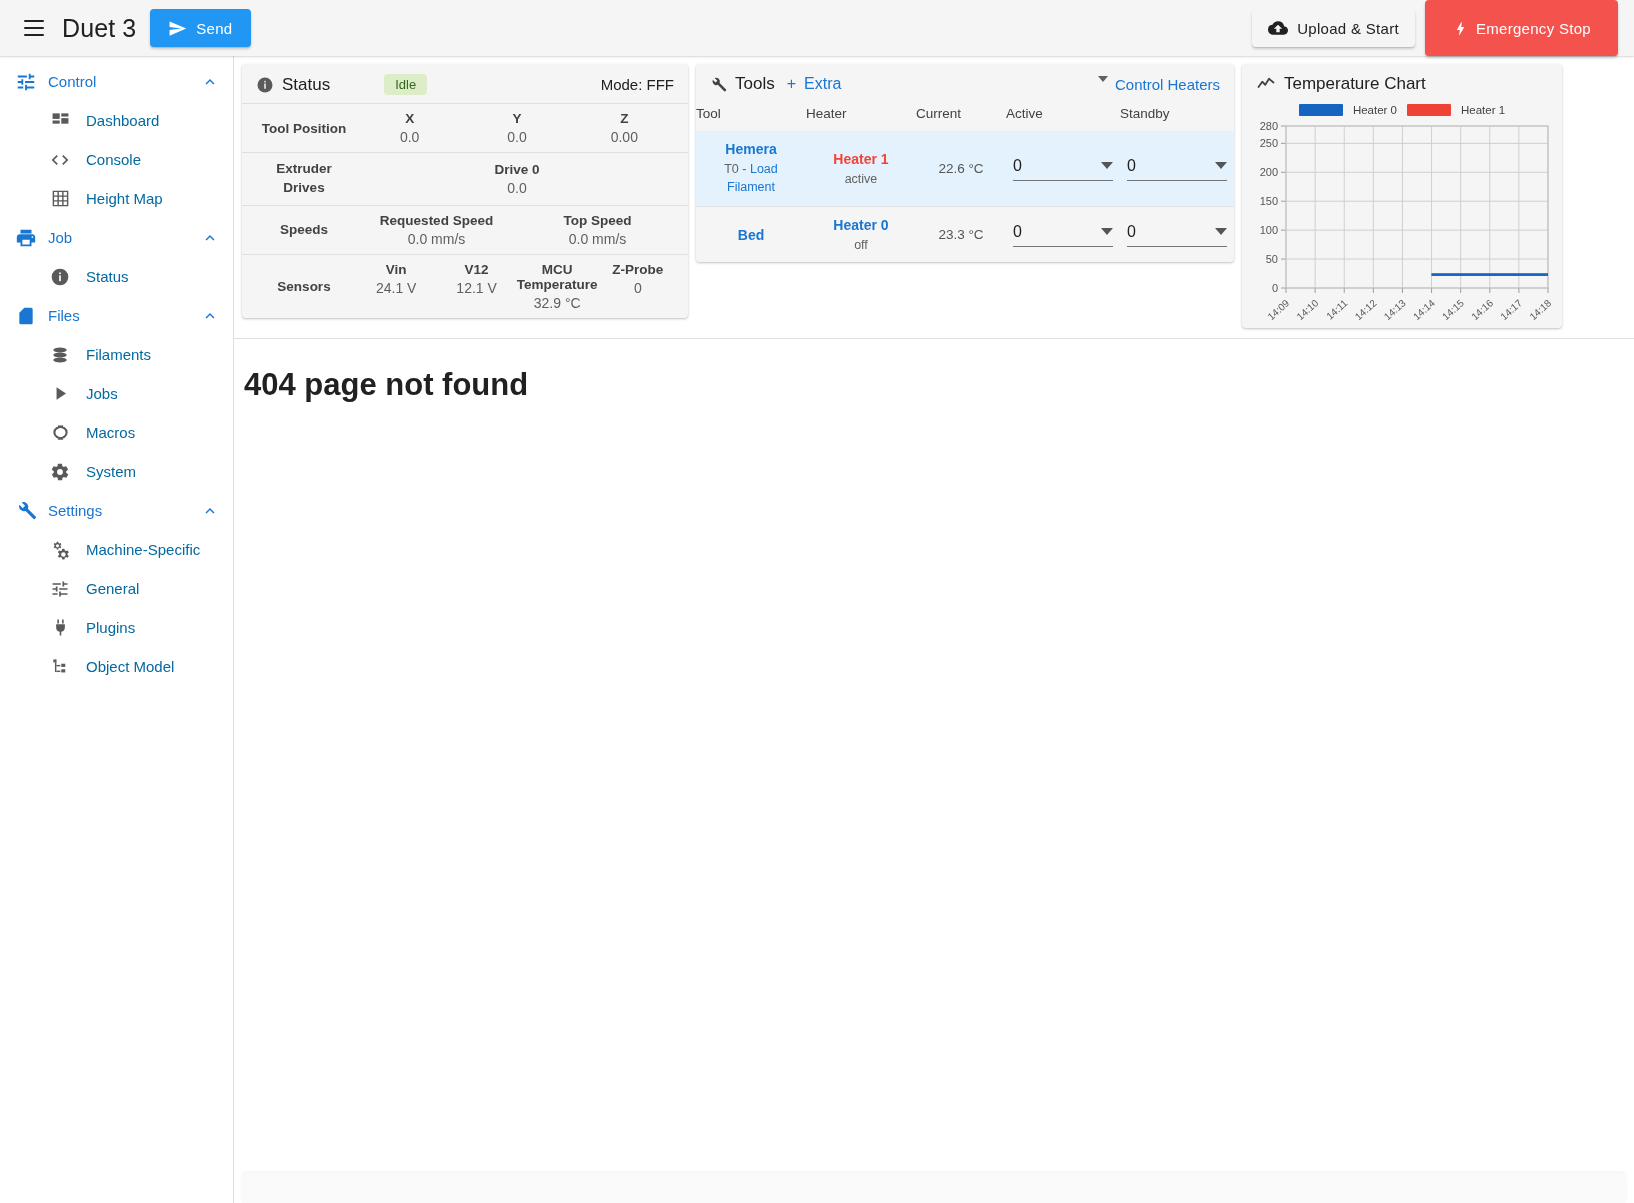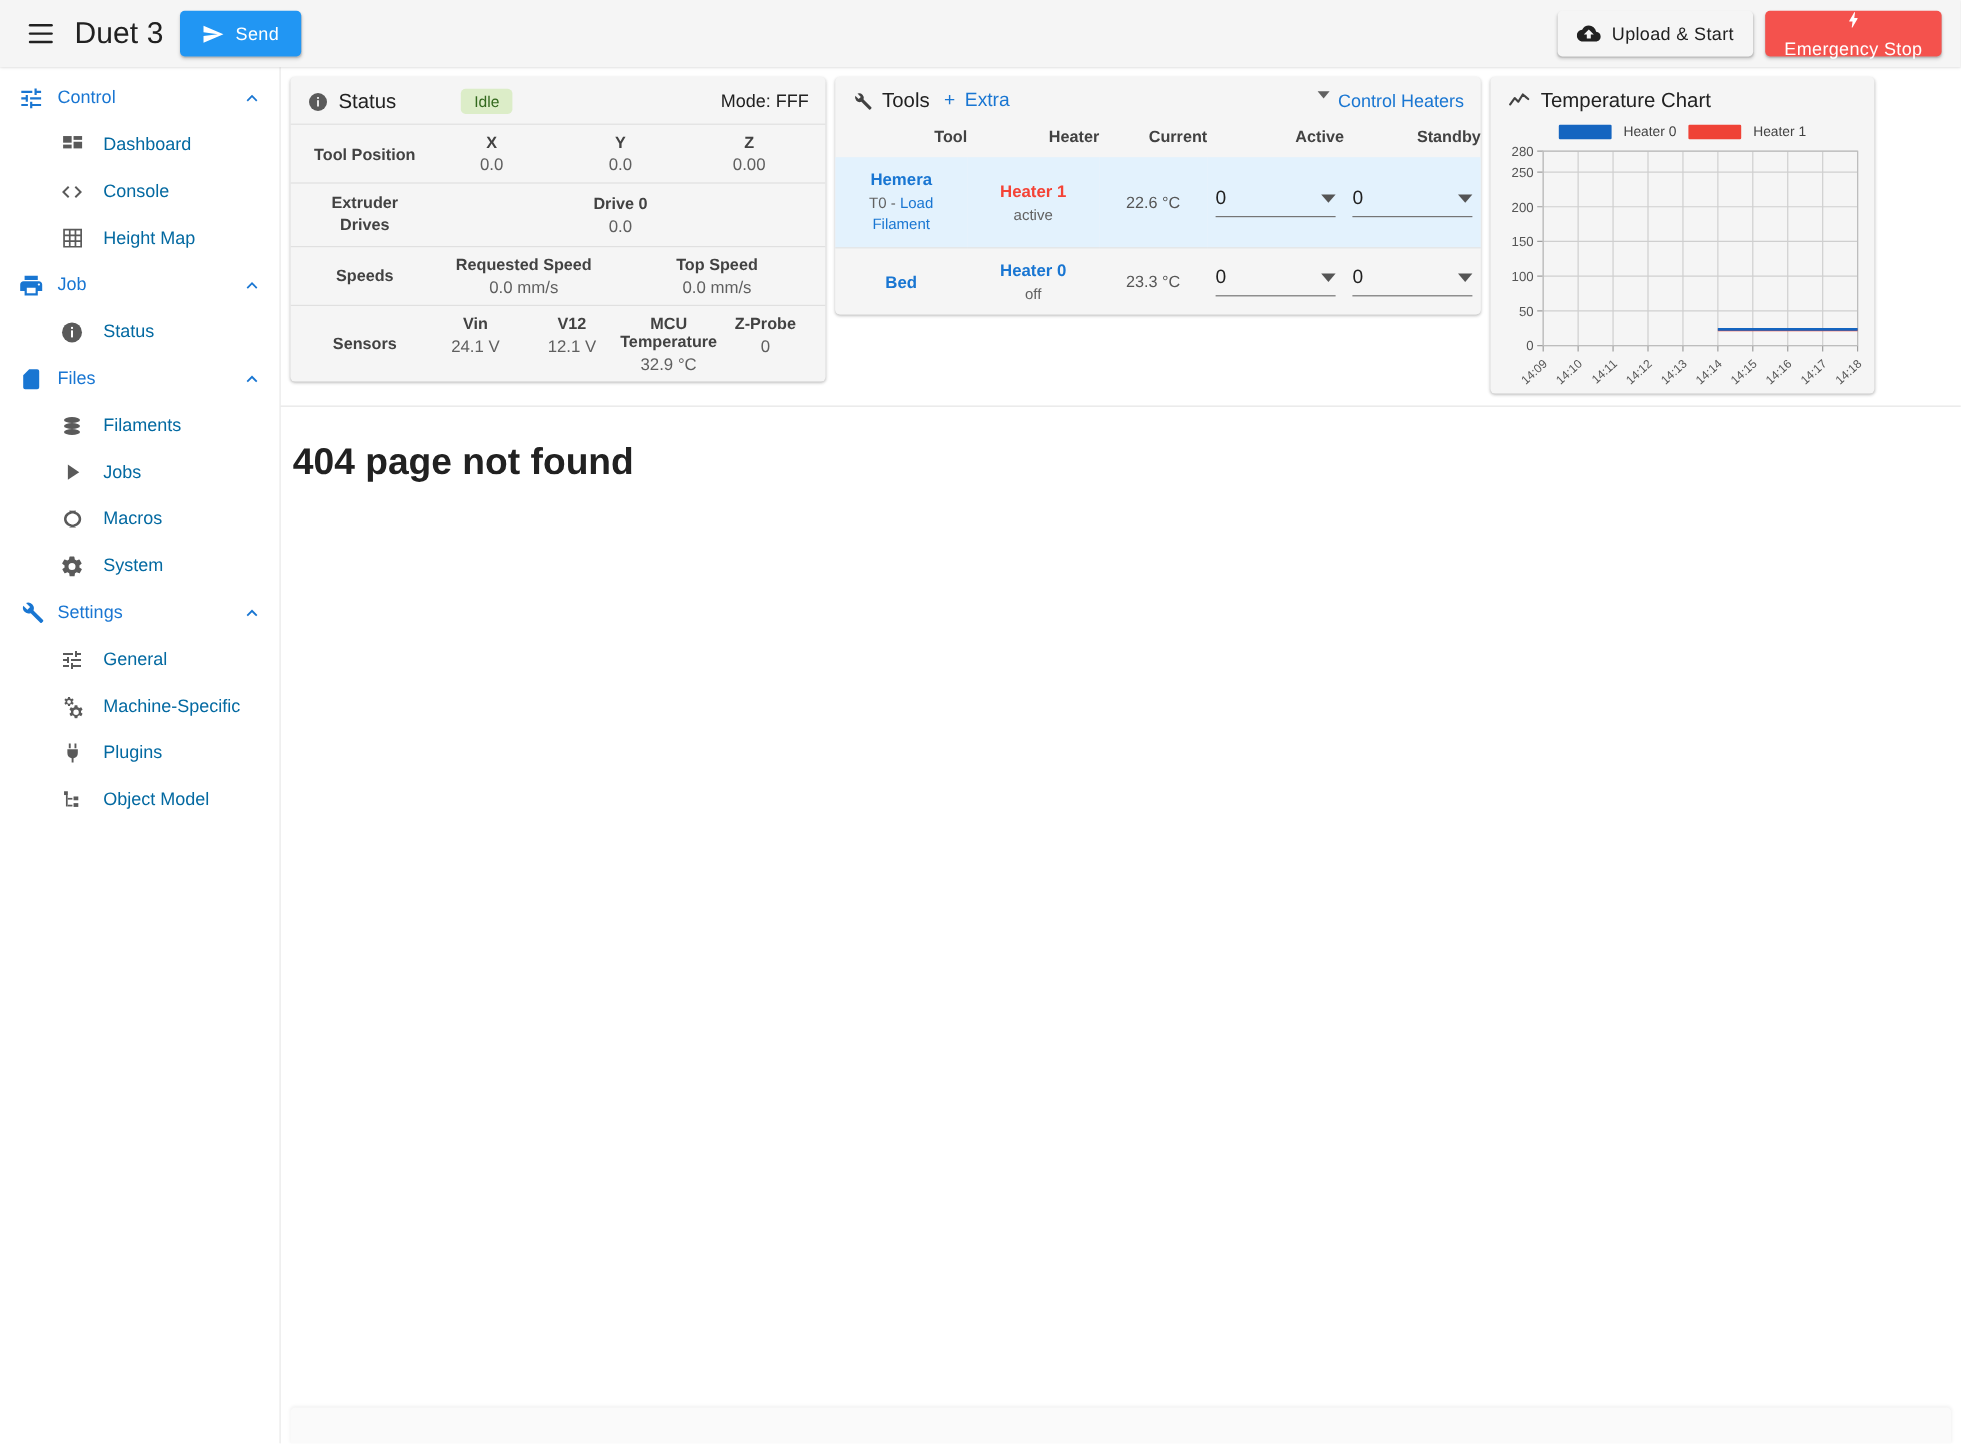--- a/index.html
+++ b/index.html
@@ -57,23 +57,22 @@
   }
   .spacer { flex: 1 1 auto; }
   .btn-upload {
     background: #f5f5f5; color: #212121;
     height: 38px; padding: 0 16px; font-size: 15px; gap: 9px;
     margin-right: 10px;
     box-shadow: 0 2px 3px rgba(0,0,0,0.16), 0 1px 1px rgba(0,0,0,0.10);
   }
   .btn-estop {
     background: #f4524d; color: #fff;
-    height: 38px; padding: 0 16px; font-size: 15px; gap: 7px;
+    height: 56px; padding: 0 27px; font-size: 15px; gap: 7px;
     box-shadow: 0 2px 3px rgba(0,0,0,0.18), 0 1px 1px rgba(0,0,0,0.10);
-    flex-direction: column;
   }
 
   
   .body { flex: 1 1 auto; display: flex; min-height: 0; background:#fff; }
 
   
   .sidebar {
     width: 234px; min-width: 234px;
     background: #ffffff;
     border-right: 1px solid #e0e0e0;
@@ -133,22 +132,22 @@
   .scell .cv { font-size: 14px; color: #5f5f5f; margin-top: 3px; }
   .srow-label.two { line-height: 1.4; }
 
   
   .card-tools { width: 538px; margin-right: 8px; }
   .link { color: #1976d2; cursor: pointer; }
   .tools-head-right { margin-left: auto; display: flex; align-items: flex-start; gap: 7px; font-size: 15px;}
   .caret-sm { width:0;height:0;border-left:5px solid transparent;border-right:5px solid transparent;border-top:6px solid #616161; }
   table.tools { width: 100%; border-collapse: collapse; }
   table.tools th {
-    font-size: 13.5px; font-weight: bold; color: #424242;
-    padding: 4px 0 10px 0; text-align: right;
+    font-size: 13.5px; font-weight: normal; color: #424242;
+    padding: 4px 0 10px 0; text-align: left;
   }
   table.tools td { padding: 10px 0; text-align: center; vertical-align: middle; }
   tr.row-active { background: #e3f2fd; }
   tr.row-plain { background: #f5f5f5; border-top: 1px solid #e4e4e4; }
   .tool-name { color: #1976d2; font-size: 14px; font-weight: bold; }
   .tool-sub { font-size: 12.5px; color: #616161; margin-top: 3px; line-height:1.45;text-align:center;}
   .heater-name { font-size: 14px; font-weight: bold; }
   .heater-name.red { color: #f44336; }
   .heater-name.blue { color: #1976d2; }
   .heater-state { font-size: 12.5px; color: #616161; margin-top: 5px; }
@@ -351,34 +350,34 @@
         </span>
         <span class="g-label">Settings</span>
         <span class="chev">
           <svg width="18" height="18" viewBox="0 0 24 24">
               <path fill="#1976d2" d="M7.41 15.41L12 10.83l4.59 4.58L18 14l-6-6-6 6z"></path>
             </svg>
         </span>
       </div>
       <div class="nav-item">
         <span class="i-ico">
-          <svg width="20" height="20" viewBox="0 0 24 24">
-              <path fill="#5a5a5a" d="M3 17v2h6v-2H3zM3 5v2h10V5H3zm10 16v-2h8v-2h-8v-2h-2v6h2zM7 9v2H3v2h4v2h2V9H7zm14 4v-2H11v2h10zm-6-4h2V7h4V5h-4V3h-2v6z"></path>
-            </svg>
-        </span>
-        <span class="i-label">General</span>
-      </div>
-      <div class="nav-item">
-        <span class="i-ico">
           <svg width="21" height="21" viewBox="0 0 24 24">
             <path fill="#5a5a5a" d="M9.5 3.2l.3 1.5c.3.1.6.3.9.5l1.4-.6.9 1.5-1.1 1c0 .3 0 .6 0 .9l1.1 1-.9 1.5-1.4-.6c-.3.2-.6.4-.9.5l-.3 1.5h-1.8l-.3-1.5c-.3-.1-.6-.3-.9-.5l-1.4.6-.9-1.5 1.1-1c0-.3 0-.6 0-.9l-1.1-1 .9-1.5 1.4.6c.3-.2.6-.4.9-.5l.3-1.5h1.8zM8.6 9.6a1.8 1.8 0 1 0 0-3.6 1.8 1.8 0 0 0 0 3.6z"></path>
             <path fill="#5a5a5a" d="M16.5 11l.4 2c.5.2 1 .4 1.4.8l1.9-.8 1.3 2.2-1.5 1.3c0 .5 0 1 0 1.5l1.5 1.3-1.3 2.2-1.9-.8c-.4.3-.9.6-1.4.8l-.4 2h-2.5l-.4-2c-.5-.2-1-.4-1.4-.8l-1.9.8-1.3-2.2 1.5-1.3c0-.5 0-1 0-1.5l-1.5-1.3 1.3-2.2 1.9.8c.4-.3.9-.6 1.4-.8l.4-2h2.5zm-1.2 9.4a2.6 2.6 0 1 0 0-5.2 2.6 2.6 0 0 0 0 5.2z"></path>
           </svg>
         </span>
         <span class="i-label">Machine-Specific</span>
+      </div>
+      <div class="nav-item">
+        <span class="i-ico">
+          <svg width="20" height="20" viewBox="0 0 24 24">
+              <path fill="#5a5a5a" d="M3 17v2h6v-2H3zM3 5v2h10V5H3zm10 16v-2h8v-2h-8v-2h-2v6h2zM7 9v2H3v2h4v2h2V9H7zm14 4v-2H11v2h10zm-6-4h2V7h4V5h-4V3h-2v6z"></path>
+            </svg>
+        </span>
+        <span class="i-label">General</span>
       </div>
       <div class="nav-item">
         <span class="i-ico">
           <svg width="19" height="19" viewBox="0 0 24 24">
               <path fill="#5a5a5a" d="M8 2h2v5H8V2zm6 0h2v5h-2V2zM6.5 8h11v4a5.5 5.5 0 0 1-4.5 5.4V22h-2v-4.6A5.5 5.5 0 0 1 6.5 12V8z"></path>
             </svg>
         </span>
         <span class="i-label">Plugins</span>
       </div>
       <div class="nav-item">

